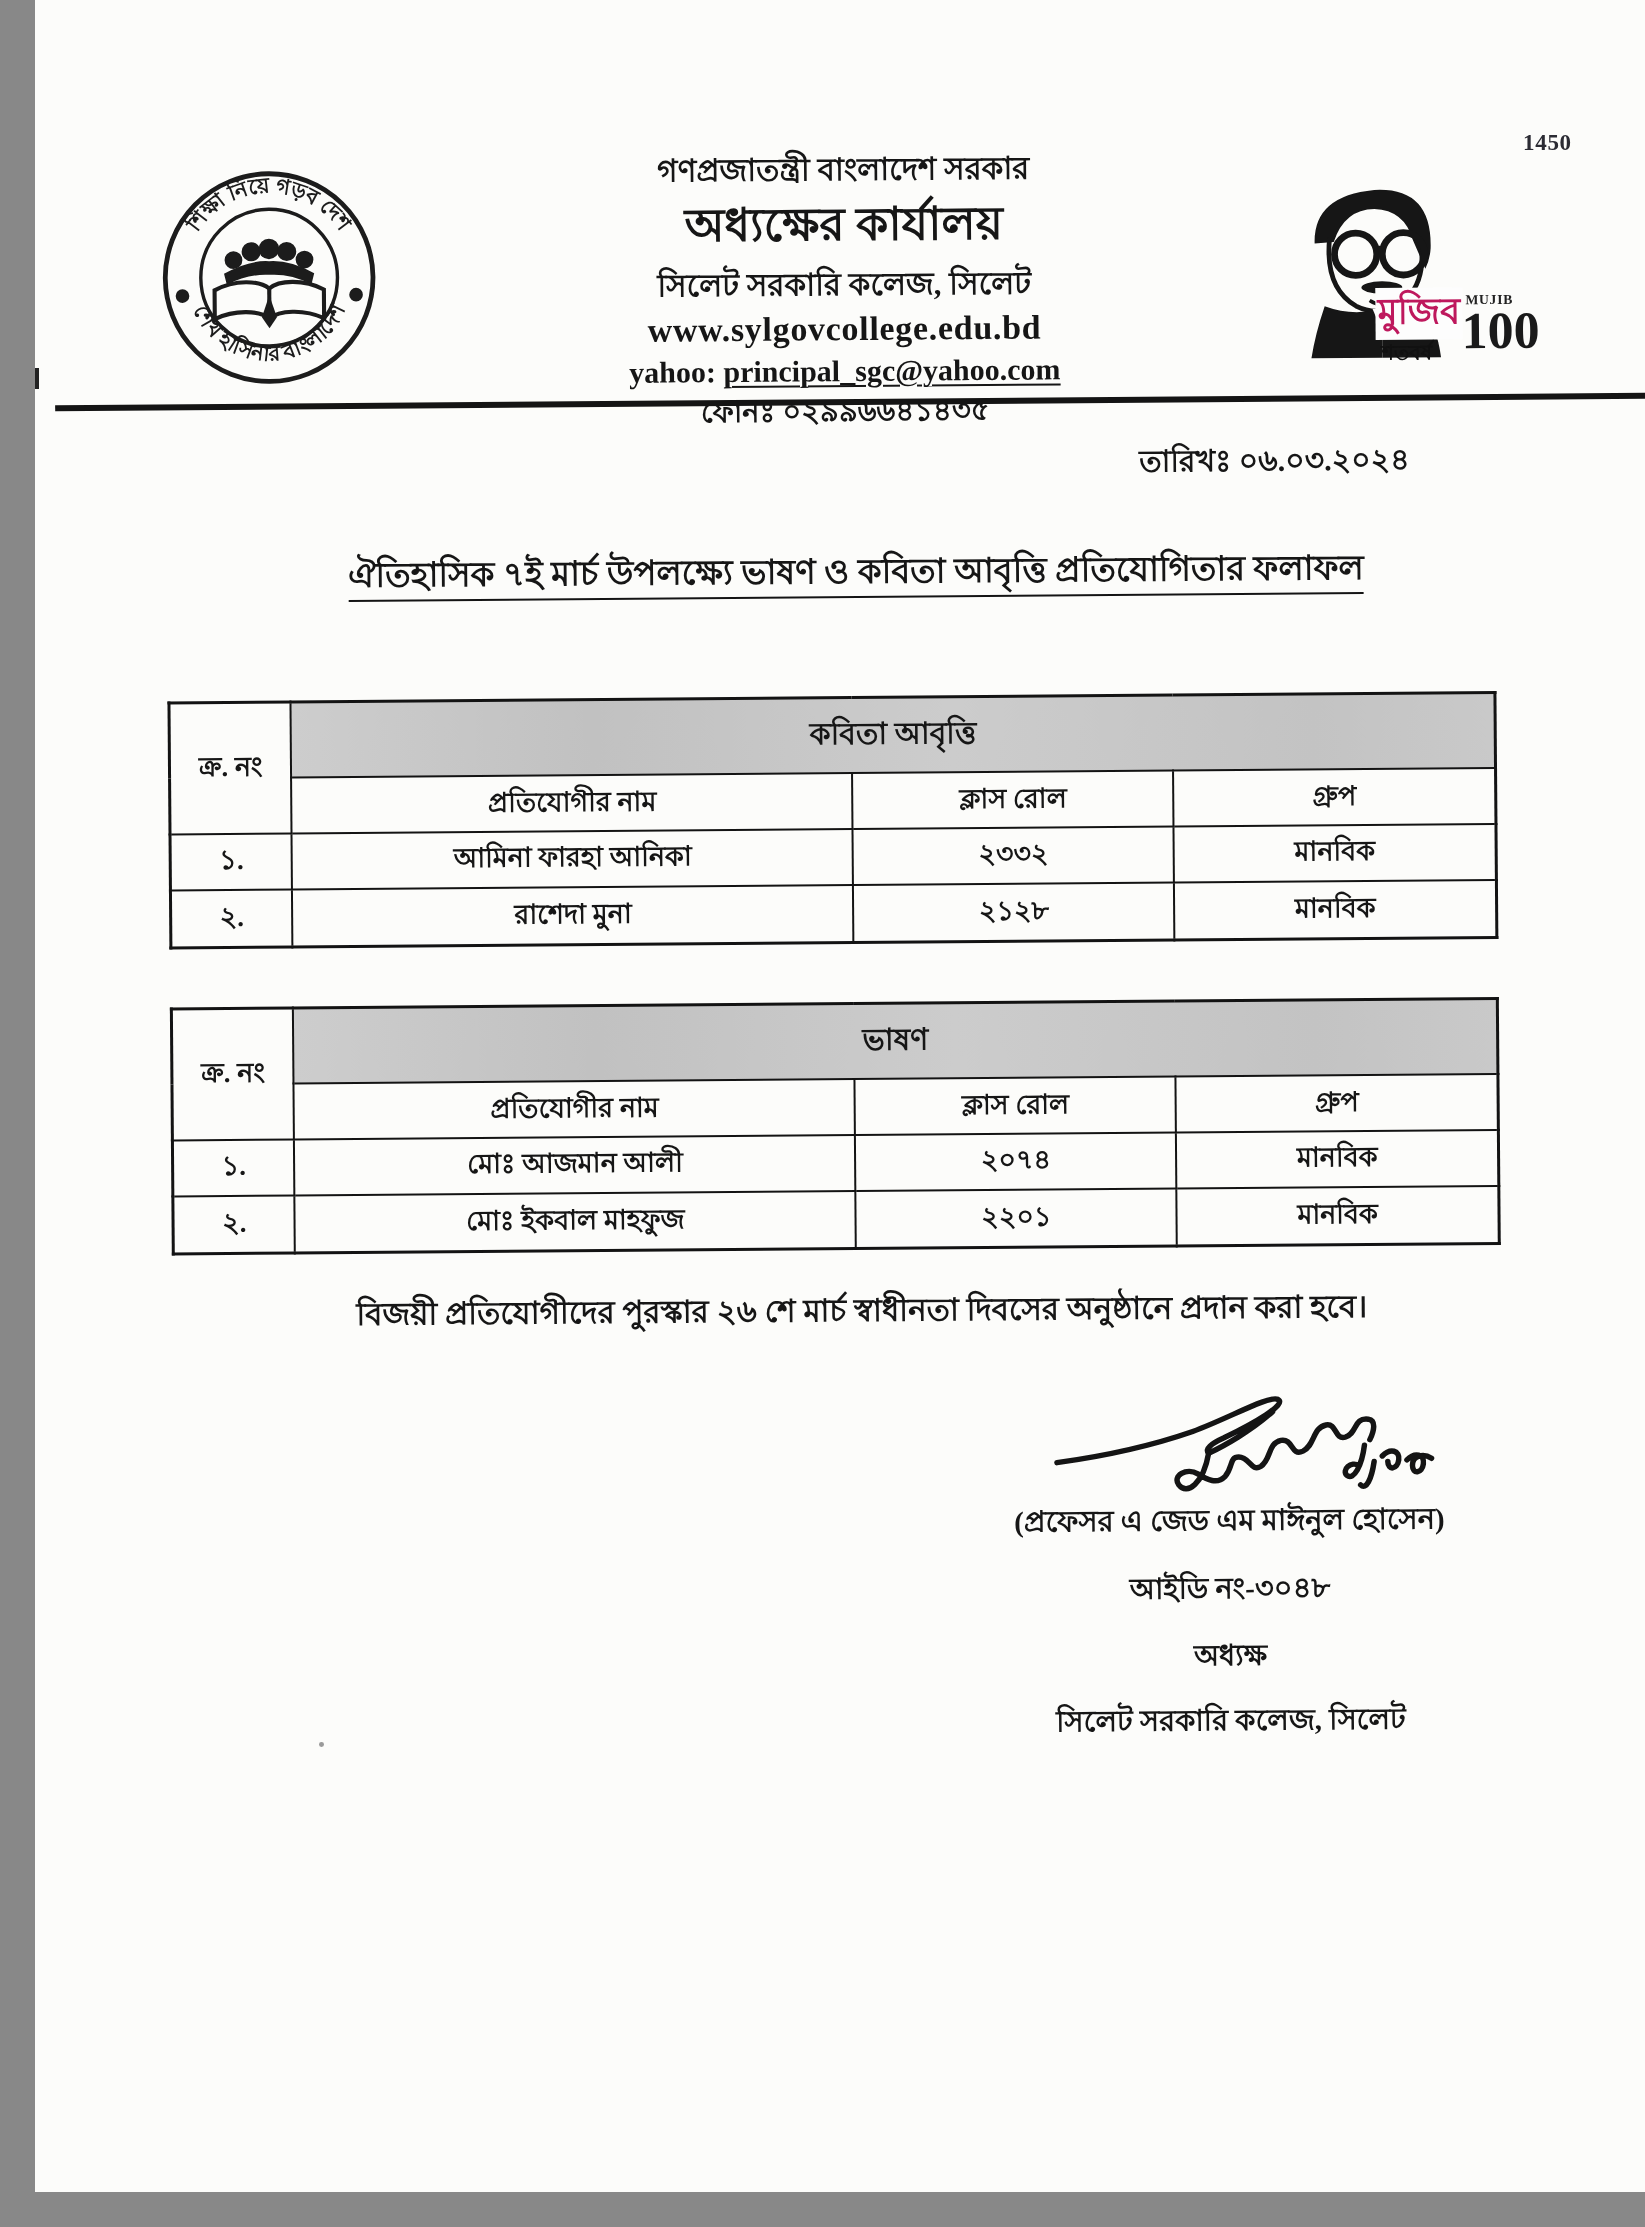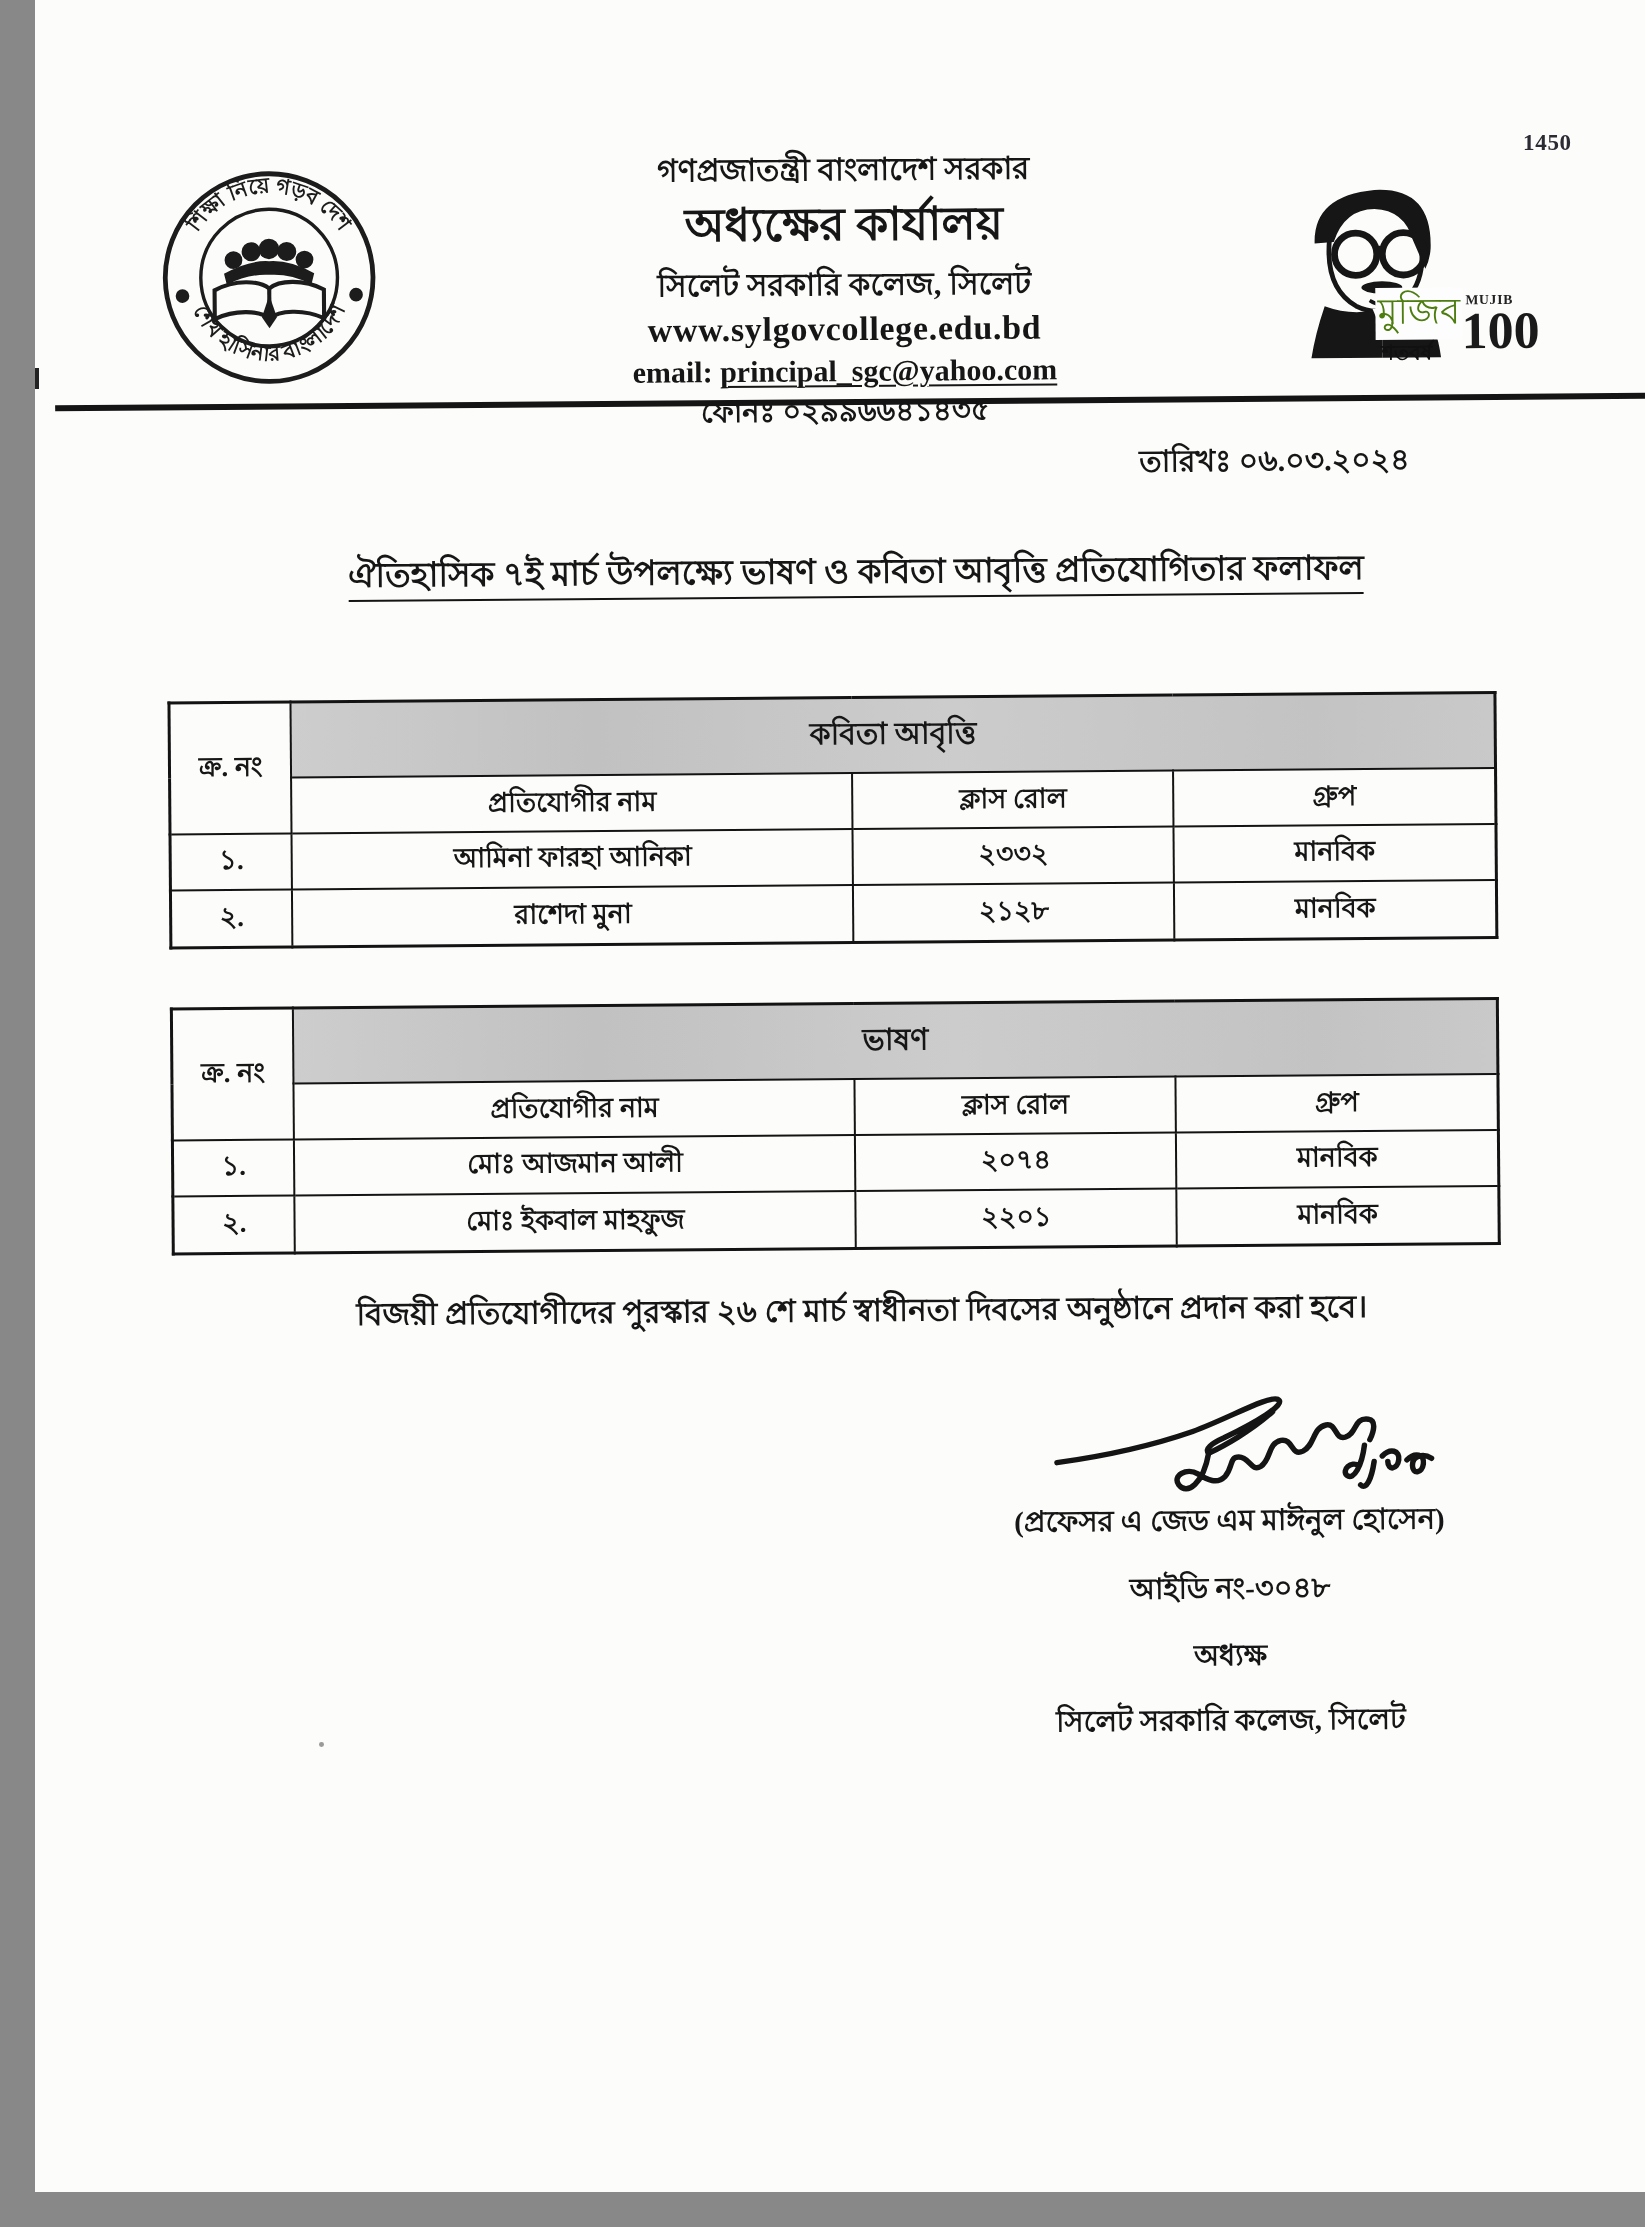--- a/index.html
+++ b/index.html
@@ -48,21 +48,21 @@
   .h-office  { font-size:46px; font-weight:bold; margin-top:11px; }
   .h-college { font-size:31px; font-weight:bold; margin-top:15px; }
   .h-site    { font-size:34px; font-weight:bold; margin-top:6.8px; letter-spacing:0.7px; }
   .h-email   { font-size:30px; font-weight:bold; margin-top:5.5px; }
   .h-email .mail { text-decoration:underline; text-decoration-thickness:2px; text-underline-offset:4.1px; }
   .h-phone   { font-size:29px; font-weight:bold; margin-top:6.8px; }
   .mujib { position:absolute; left:1248px; top:179px; width:212px; height:191px; }
   .mujib .mujib-bn-box {
     position:absolute; left:96px; top:113px; width:87px; height:52px;
     background:#fdfdfd; display:flex; align-items:center; justify-content:center;
-    font-size:36px; font-weight:normal; color:#4d7c0f;
+    font-size:36px; font-weight:bold; color:#be185d;
   }
   .mujib .mujib-sub {
     position:absolute; left:102px; top:163px; font-size:20.5px; font-weight:bold; color:#111;
   }
   .mujib .mujib-en {
     position:absolute; left:186px; top:118px; font-size:13.7px; font-weight:bold; color:#222; letter-spacing:0.7px;
   }
   .mujib .mujib-100 {
     position:absolute; left:182px; top:127px; font-size:52px; font-weight:bold; color:#1a1a1a;
   }
@@ -161,21 +161,21 @@
         <path d="M0,26 L-11,58 L0,74 L11,58 Z" fill="#1c1c1c"></path>
       </svg>
     </div>
 
     <div class="header-text">
       <div class="h-govt">গণপ্রজাতন্ত্রী বাংলাদেশ সরকার</div>
       <div class="h-office">অধ্যক্ষের কার্যালয়</div>
       <div class="h-college">সিলেট সরকারি কলেজ, সিলেট</div>
       <div class="h-site">www.sylgovcollege.edu.bd</div>
       <div class="h-email">
-        <span>email:</span>
+        <span>yahoo:</span>
         <span class="mail">principal_sgc@yahoo.com</span>
       </div>
       <div class="h-phone">ফোনঃ ০২৯৯৬৬৪১৪৩৫</div>
     </div>
 
     <div class="mujib">
       <svg viewBox="0 0 310 280" width="212" height="191">
 
         <path d="M52,100 Q50,30 140,22 Q225,18 222,108 Q221,124 214,138 L196,96 Q184,52 140,50 Q96,50 80,98 Z" fill="#161616"></path>
 

